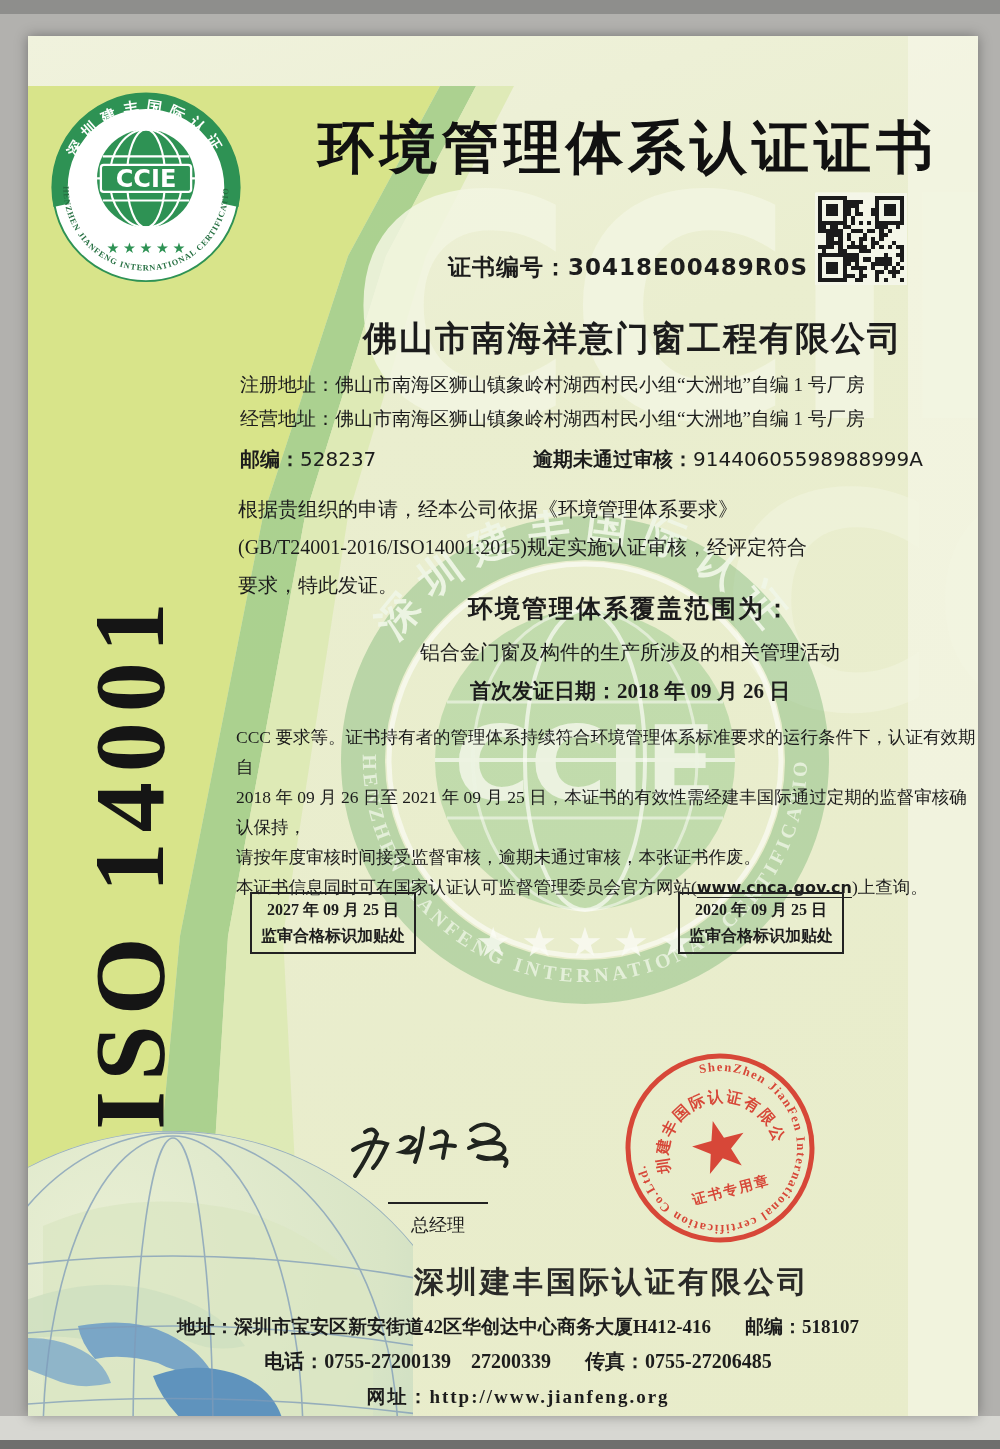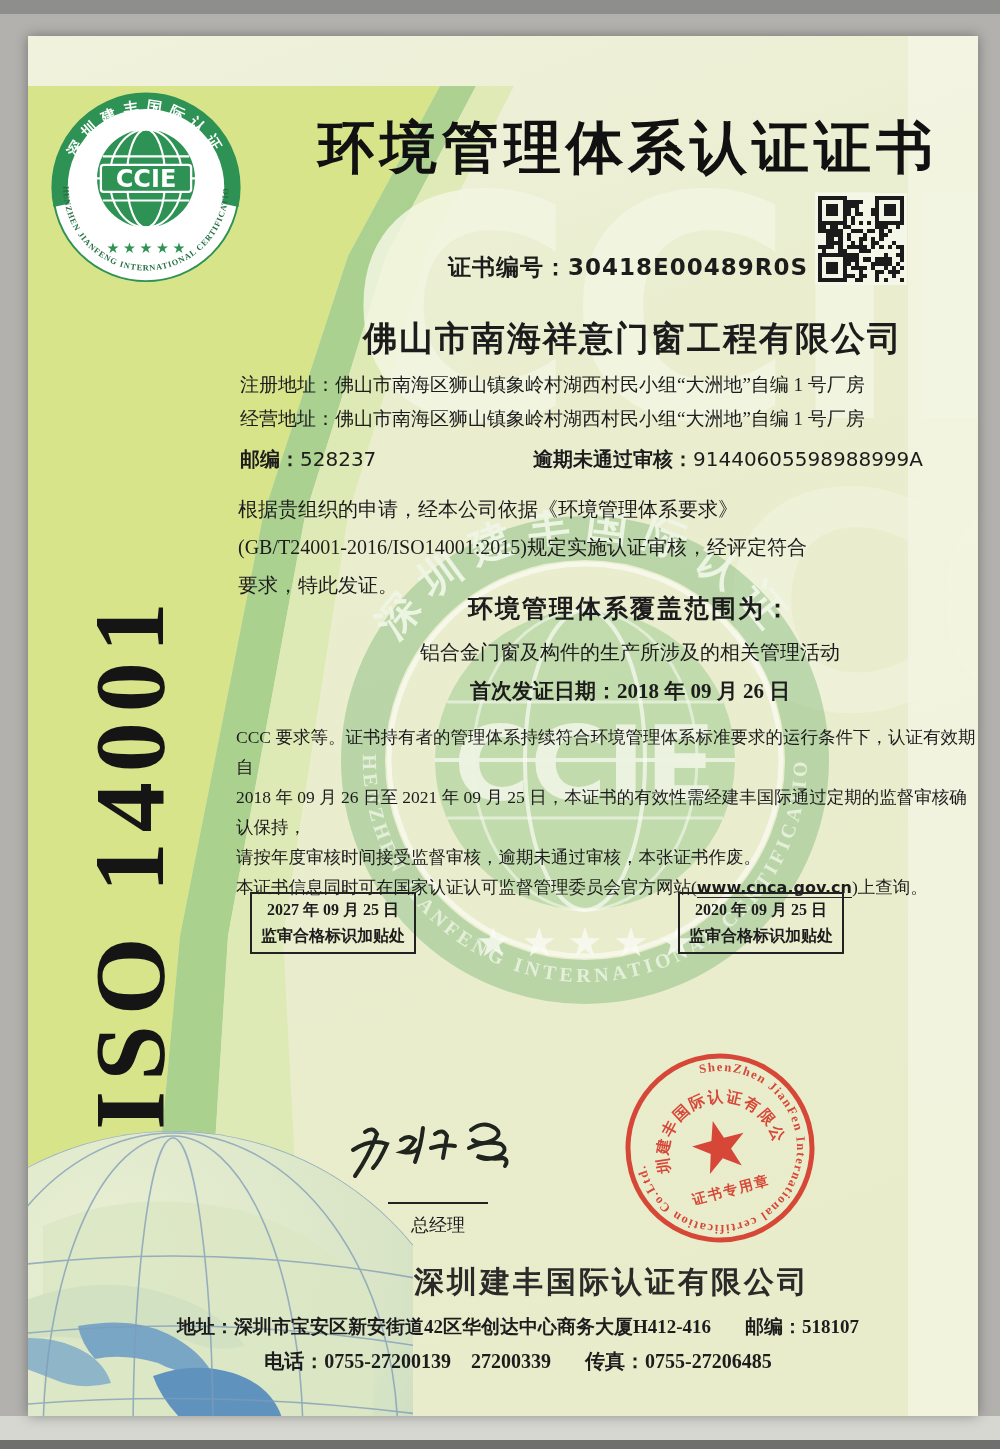--- a/index.html
+++ b/index.html
@@ -657,15 +657,16 @@
           <textPath href="#sinner" startOffset="50%" text-anchor="middle">深圳建丰国际认证有限公司</textPath>
         </text>
         <path d="M0,-28 L6.5,-8.9 L26.6,-8.6 L10.5,3.4 L16.5,22.6 L0,10.7 L-16.5,22.6 L-10.5,3.4 L-26.6,-8.6 L-6.5,-8.9 Z" fill="#d63a2c"></path>
         <text x="0" y="48" text-anchor="middle" font-size="14" font-weight="bold" fill="#d63a2c" letter-spacing="2">证书专用章</text>
       </g>
     </svg>
 
     <div class="abs issuer-name ctr">深圳建丰国际认证有限公司</div>
     <div class="abs f-addr ctr"><span>地址：</span><span class="mono-numx">深圳市宝安区新安街道42区华创达中心商务大厦H412-416</span><span class="f-gap"></span><span>邮编：</span><span>518107</span></div>
     <div class="abs f-phone ctr"><span>电话：</span><span>0755-27200139　27200339</span><span class="f-gap"></span><span>传真：</span><span>0755-27206485</span></div>
+    <div class="abs f-web ctr"><span>网址：</span><span>http://www.jianfeng.org</span></div>
 
   </div>
 </div>
 
 </body></html>

